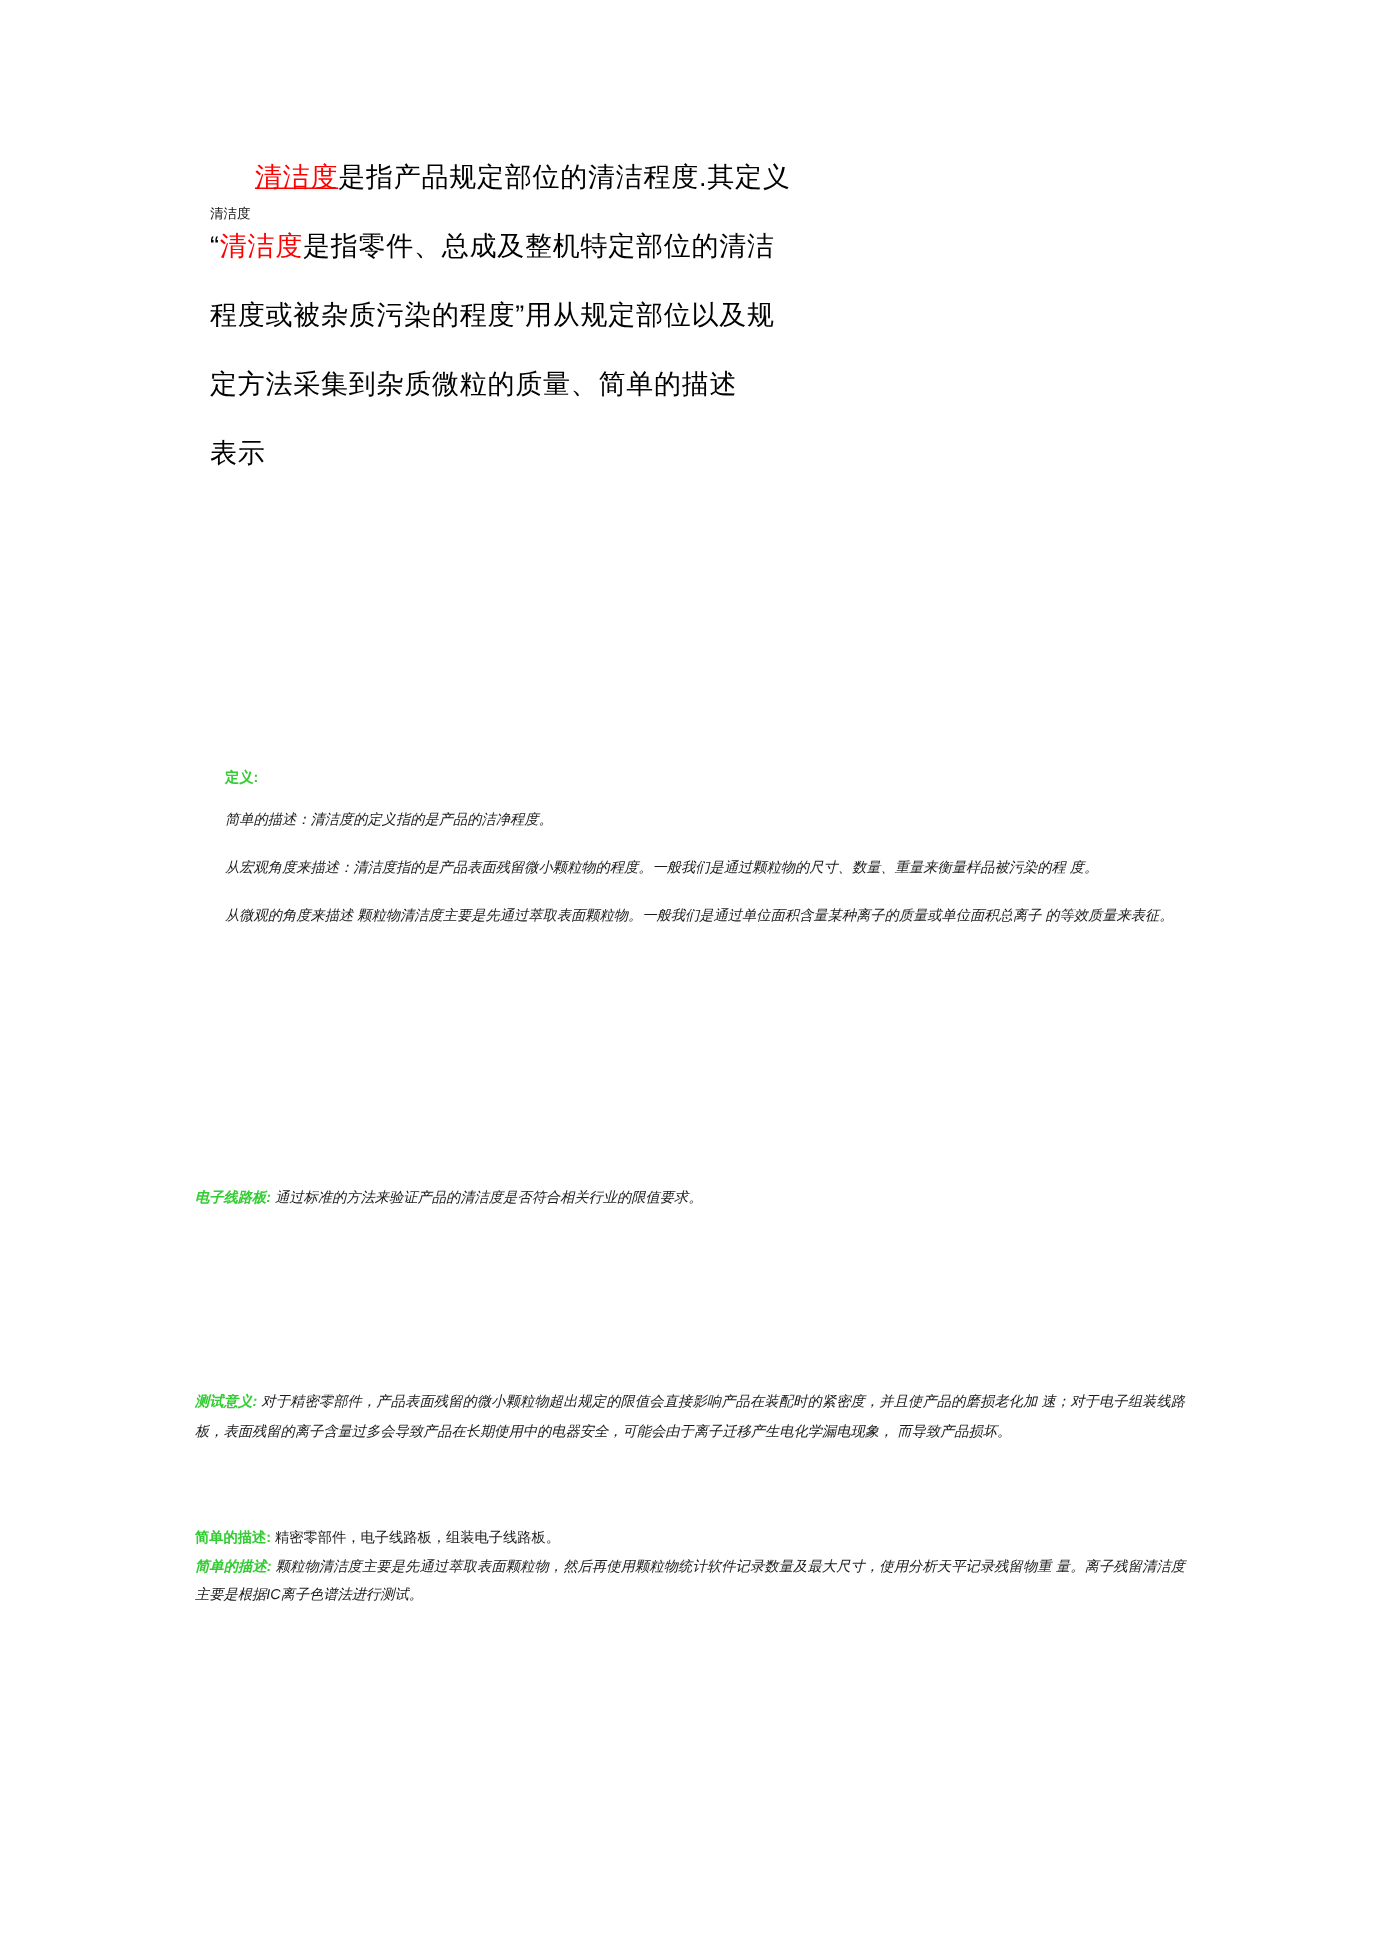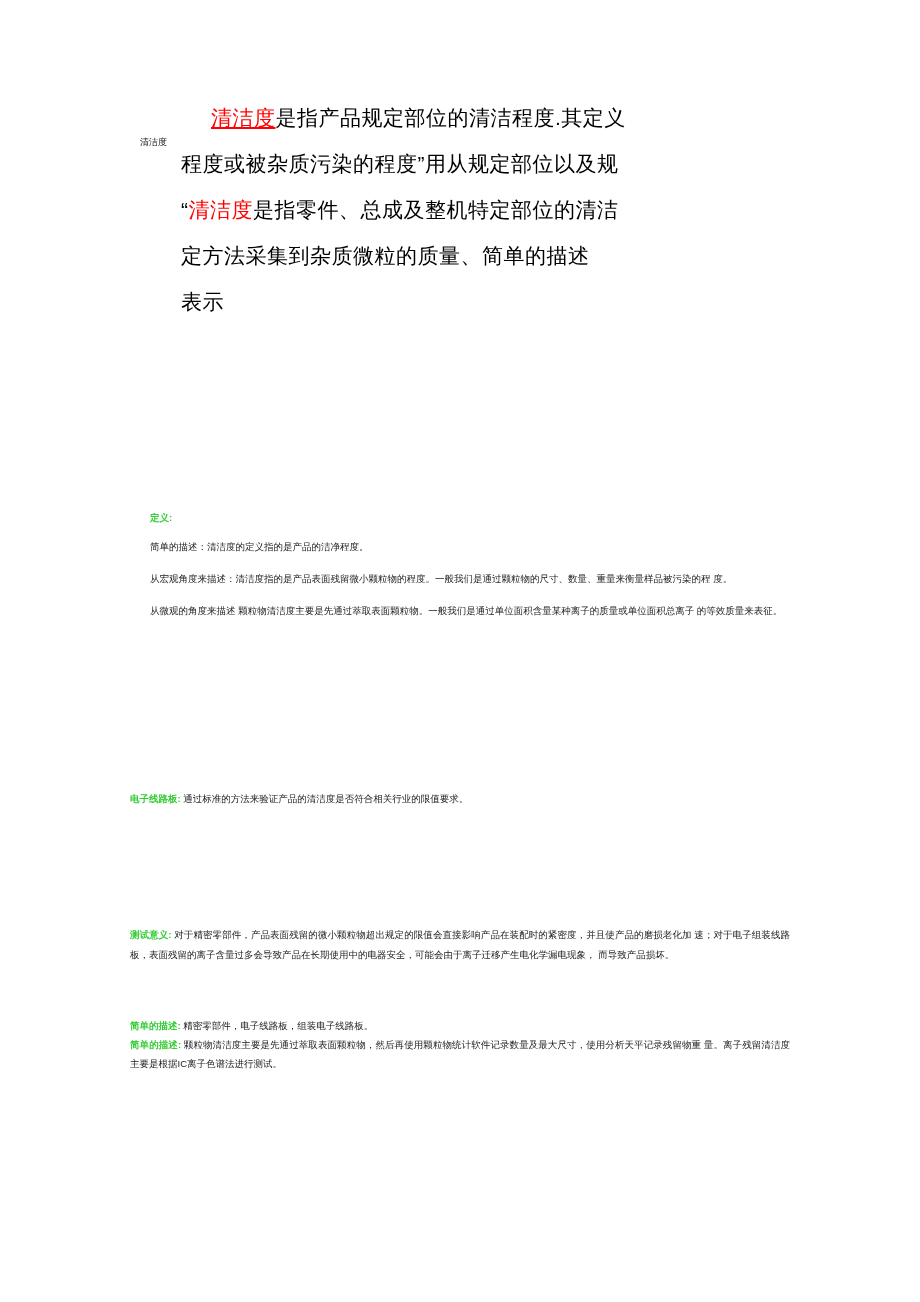--- a/index.html
+++ b/index.html
@@ -23,26 +23,25 @@
   }
 
   
   .headline {
     position: absolute;
     left: 140px;
     top: 95px;
     width: 660px;
   }
   .headline-line {
-    font-size: 21px;
+    font-size: 18px;
     line-height: 46px;
     letter-spacing: 0.5px;
     color: #000000;
     white-space: nowrap;
-    margin-left: 41px;
   }
   .headline-line.indent {
     text-indent: 30px;
   }
   .hl-red {
     color: #ff0000;
   }
   .hl-red-underline {
     color: #ff0000;
     text-decoration: underline;
@@ -68,20 +67,21 @@
   .sec-label {
     color: #33cc33;
     font-size: 9.5px;
     font-weight: bold;
   }
   .para {
     font-size: 9.5px;
     line-height: 20px;
     color: #1a1a1a;
     text-align: justify;
+    font-style: italic;
   }
   .para.tight {
     line-height: 19px;
   }
   .small-gap {
     height: 12px;
   }
 
   .block-def { top: 512px; margin-left: 20px; }
   .block-purpose { top: 789px; }
@@ -99,24 +99,24 @@
 
 <div class="page">
 
   <div class="headline">
     <div class="headline-wrap">
       <div class="headline-line indent">
         <span class="hl-red-underline">清洁度</span><span>是指产品规定部位的清洁程度.其定义</span>
       </div>
       <div class="tiny-label">清洁度</div>
     </div>
-    <div class="headline-line">程度或被杂质污染的程度”用从规定部位以及规</div>
     <div class="headline-line">
       <span>“</span><span class="hl-red">清洁度</span><span>是指零件、总成及整机特定部位的清洁</span>
     </div>
+    <div class="headline-line">程度或被杂质污染的程度”用从规定部位以及规</div>
     <div class="headline-line">定方法采集到杂质微粒的质量、简单的描述</div>
     <div class="headline-line">表示</div>
   </div>
 
   <div class="body-block block-def">
     <div class="sec-label">定义:</div>
     <div class="small-gap"></div>
     <div class="para">简单的描述：清洁度的定义指的是产品的洁净程度。</div>
     <div class="small-gap"></div>
     <div class="para">从宏观角度来描述：清洁度指的是产品表面残留微小颗粒物的程度。一般我们是通过颗粒物的尺寸、数量、重量来衡量样品被污染的程 度。</div>

